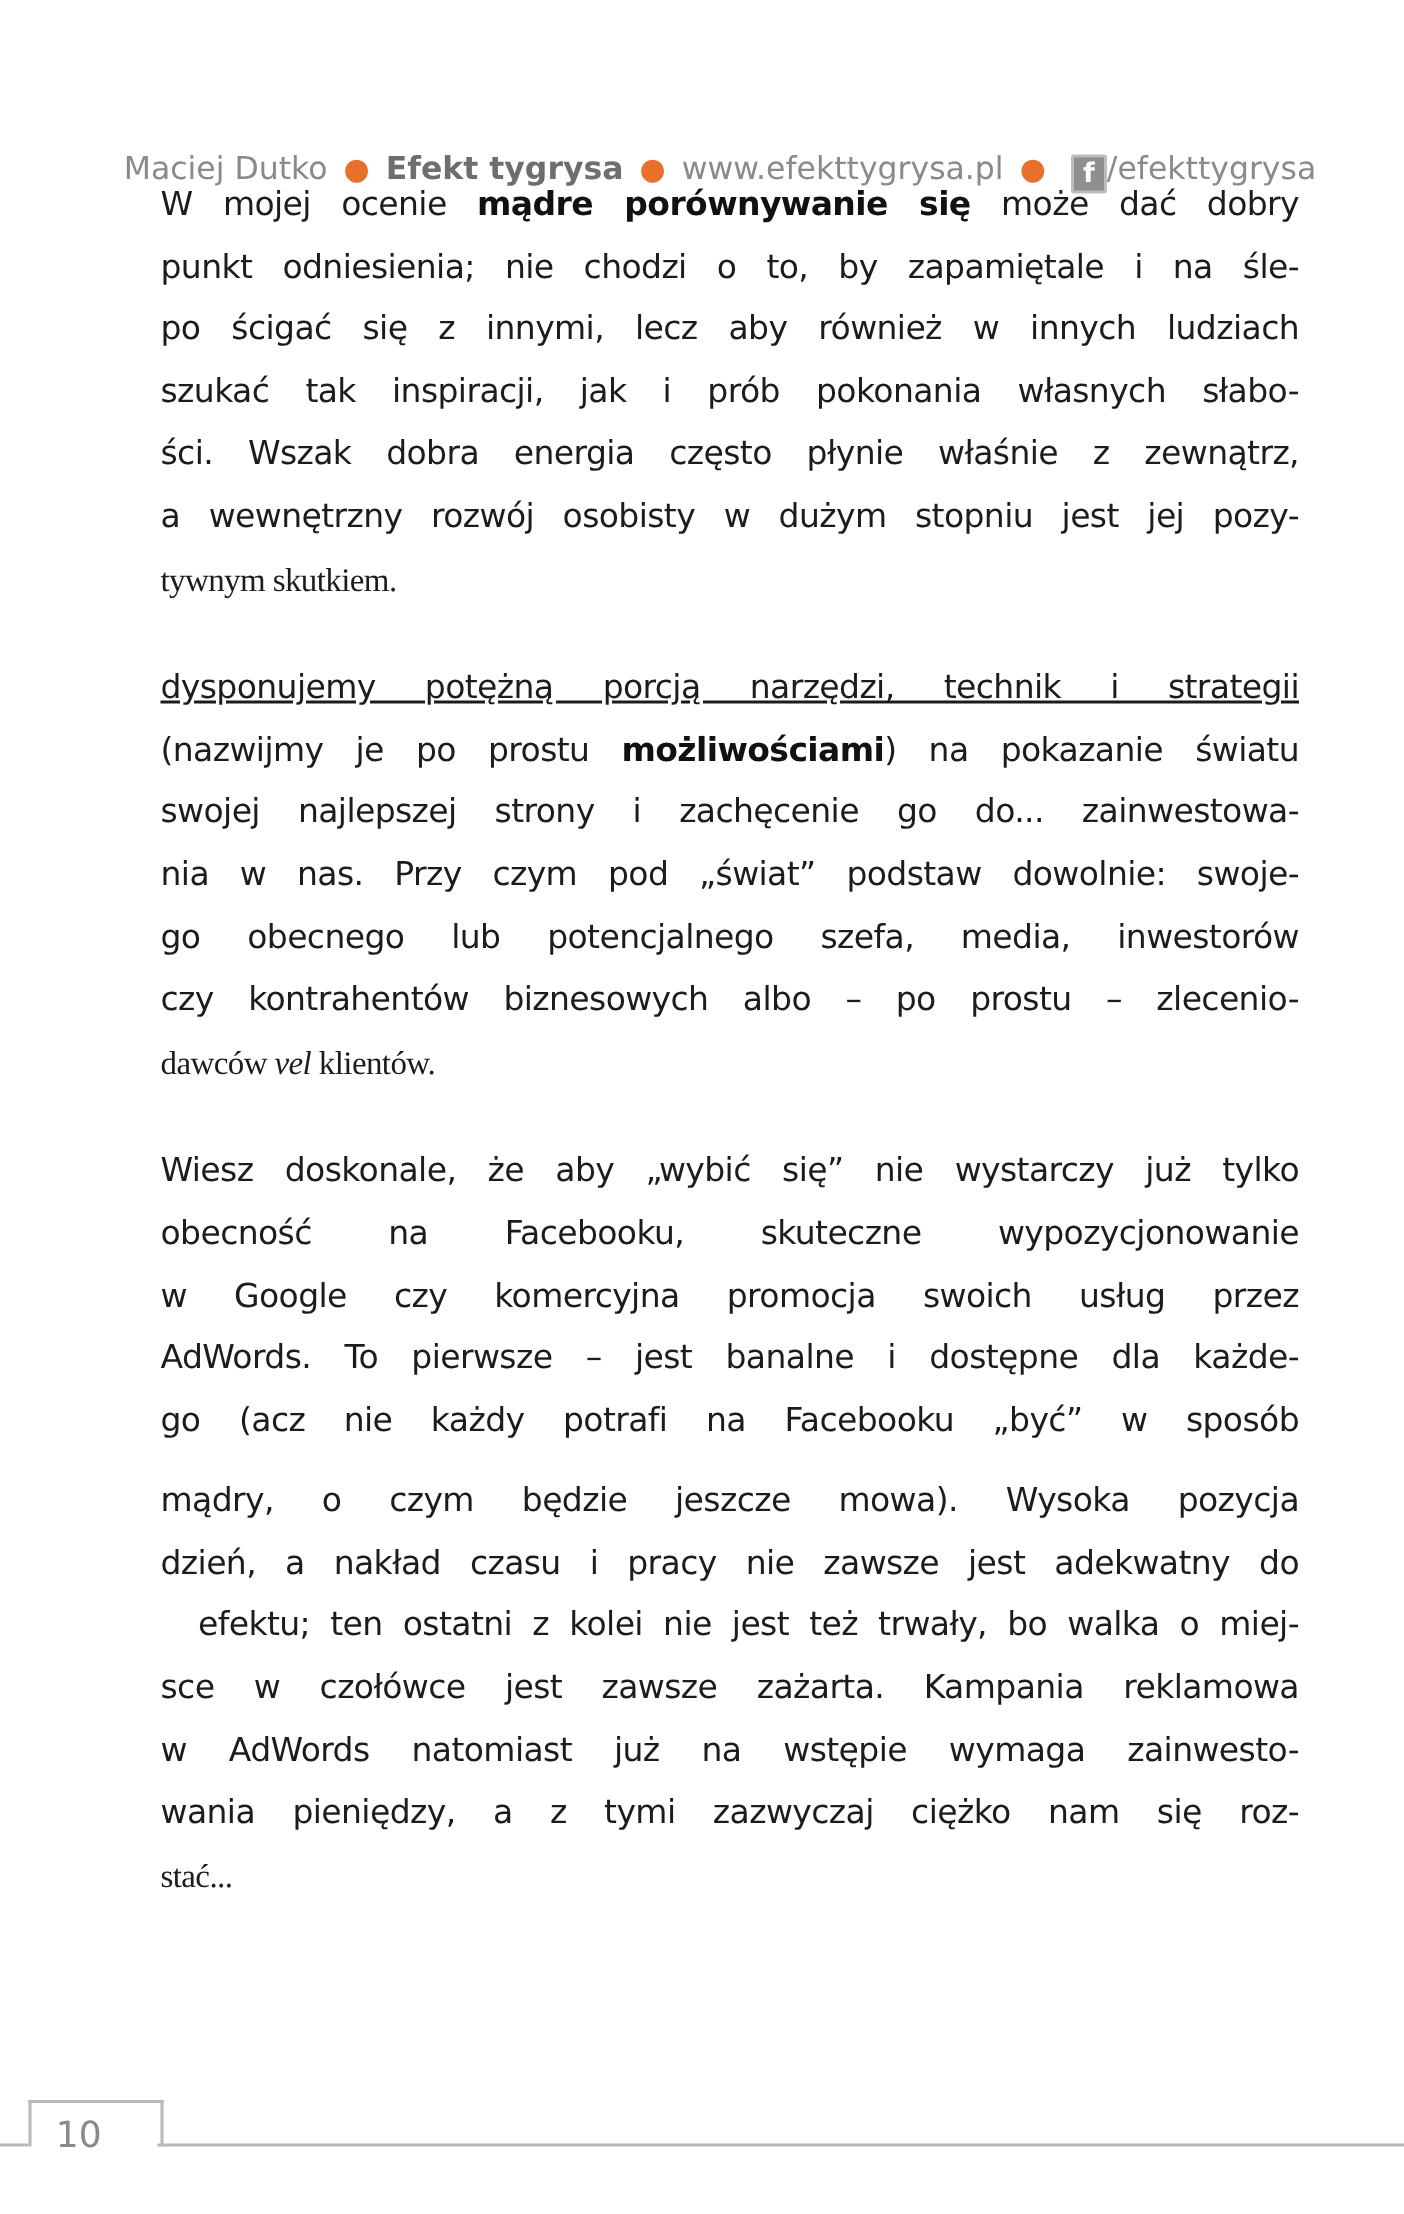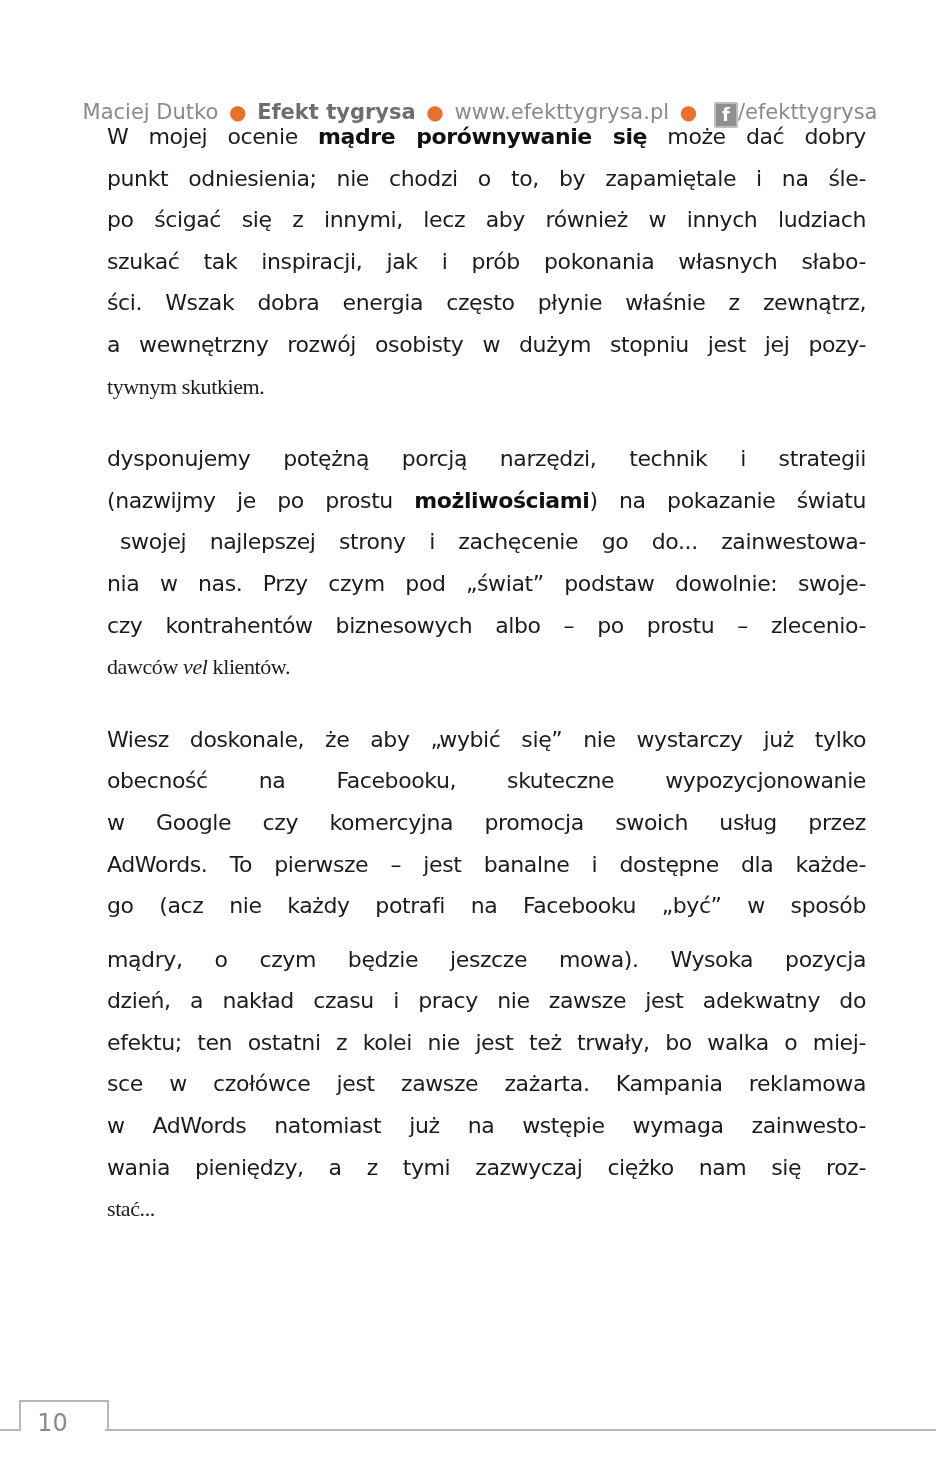--- a/index.html
+++ b/index.html
@@ -44,36 +44,37 @@
     <div class="para">
       <span class="line" style="white-space: normal;"><span>W mojej ocenie </span><b>mądre porównywanie się</b><span> może dać dobry</span></span>
       <span class="line" style="white-space: normal;">punkt odniesienia; nie chodzi o to, by zapamiętale i na śle-</span>
       <span class="line" style="white-space: normal;">po ścigać się z innymi, lecz aby również w innych ludziach</span>
       <span class="line" style="white-space: normal;">szukać tak inspiracji, jak i prób pokonania własnych słabo-</span>
       <span class="line" style="white-space: normal;">ści. Wszak dobra energia często płynie właśnie z zewnątrz,</span>
       <span class="line" style="white-space: normal;">a wewnętrzny rozwój osobisty w dużym stopniu jest jej pozy-</span>
       <span class="line last">tywnym skutkiem.</span>
     </div>
     <div class="para">
-      <span class="line" style="white-space: normal;">dysponujemy potężną porcją narzędzi, technik i strategii</span>
+      <span class="line" style="white-space: normal; text-decoration: underline;">dysponujemy potężną porcją narzędzi, technik i strategii</span>
       <span class="line" style="white-space: normal;"><span>(nazwijmy je po prostu </span><b>możliwościami</b><span>) na pokazanie światu</span></span>
-      <span class="line" style="white-space: normal; margin-left: 13px;">swojej najlepszej strony i zachęcenie go do... zainwestowa-</span>
+      <span class="line" style="white-space: normal;">swojej najlepszej strony i zachęcenie go do... zainwestowa-</span>
       <span class="line" style="white-space: normal;">nia w nas. Przy czym pod „świat” podstaw dowolnie: swoje-</span>
+      <span class="line" style="white-space: normal;">go obecnego lub potencjalnego szefa, media, inwestorów</span>
       <span class="line" style="white-space: normal;">czy kontrahentów biznesowych albo – po prostu – zlecenio-</span>
       <span class="line last"><span>dawców </span><i>vel</i><span> klientów.</span></span>
     </div>
     <div class="para">
       <span class="line" style="white-space: normal;">Wiesz doskonale, że aby „wybić się” nie wystarczy już tylko</span>
       <span class="line" style="white-space: normal;">obecność na Facebooku, skuteczne wypozycjonowanie</span>
       <span class="line" style="white-space: normal;">w Google czy komercyjna promocja swoich usług przez</span>
       <span class="line" style="white-space: normal;">AdWords. To pierwsze – jest banalne i dostępne dla każde-</span>
       <span class="line" style="white-space: normal;">go (acz nie każdy potrafi na Facebooku „być” w sposób</span>
       <span class="line" style="white-space: normal; margin-top: 12px;">mądry, o czym będzie jeszcze mowa). Wysoka pozycja</span>
       <span class="line" style="white-space: normal;">dzień, a nakład czasu i pracy nie zawsze jest adekwatny do</span>
-      <span class="line" style="white-space: normal;">efektu; ten ostatni z kolei nie jest też trwały, bo walka o miej-</span>
+      <span class="line" style="white-space: normal; margin-left: 25px;">efektu; ten ostatni z kolei nie jest też trwały, bo walka o miej-</span>
       <span class="line" style="white-space: normal;">sce w czołówce jest zawsze zażarta. Kampania reklamowa</span>
       <span class="line" style="white-space: normal;">w AdWords natomiast już na wstępie wymaga zainwesto-</span>
       <span class="line" style="white-space: normal;">wania pieniędzy, a z tymi zazwyczaj ciężko nam się roz-</span>
       <span class="line last">stać...</span>
     </div>
   </div>
 
 <div class="footer-line-left"></div>
 <div class="footer-tab"></div>
 <div class="footer-line-right"></div>

